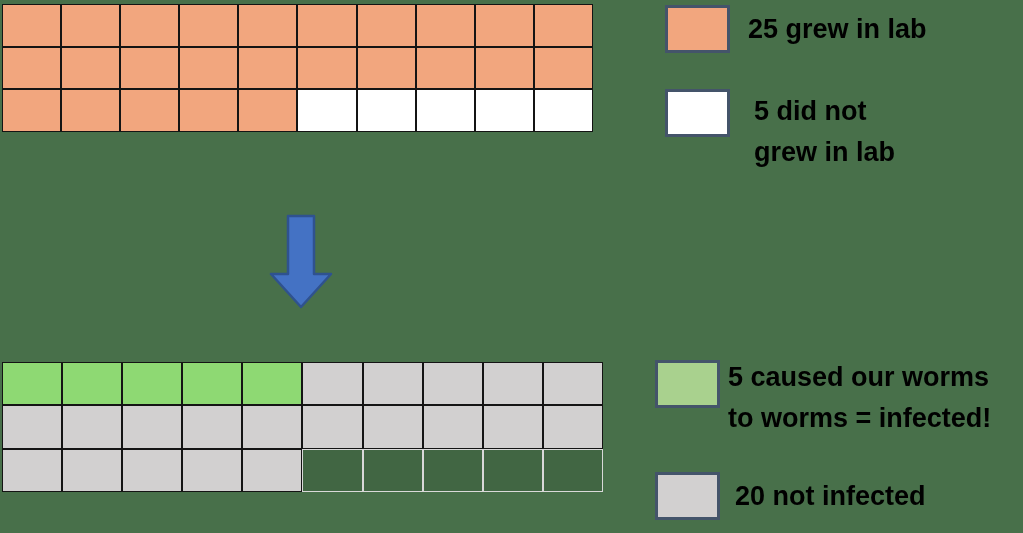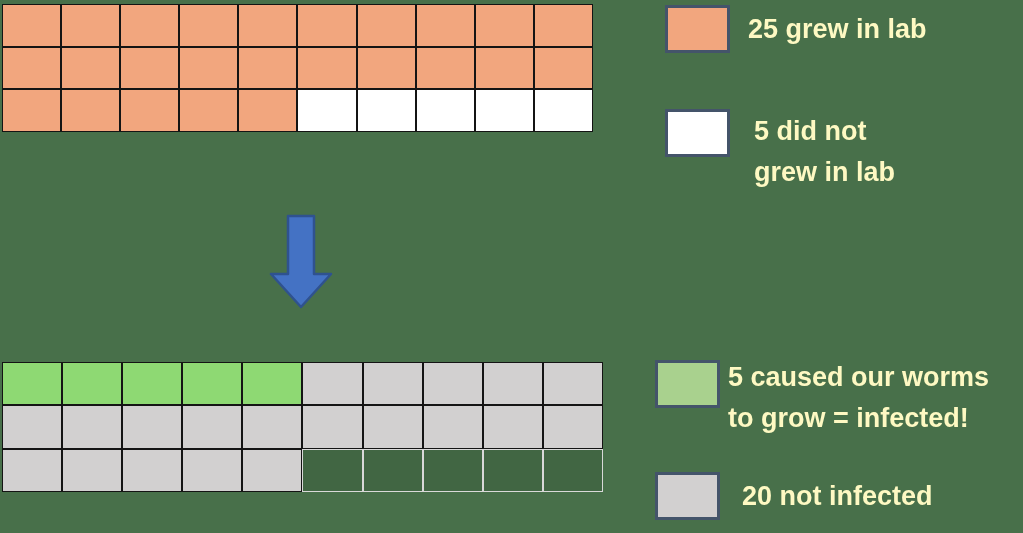--- a/index.html
+++ b/index.html
@@ -9,30 +9,30 @@
   #top-grid{left:2px;top:4px;width:591px;height:128px;}
   #bottom-grid{left:2px;top:362px;width:601px;height:130px;}
   .cell{border:1.5px solid #141414;}
   .cell-orange{background:#f2a67e;}
   .cell-white{background:#ffffff;}
   .cell-green{background:#8ed973;}
   .cell-gray{background:#d2d0d0;}
   .cell-empty{background:rgba(8,24,10,0.10);border-color:#d9d9d9;}
   .legend-entry{position:absolute;display:flex;align-items:flex-start;}
   .swatch{width:59px;height:42px;border:3px solid #44546a;flex:0 0 auto;}
-  .legend-text{font-weight:700;color:#fef9c3;font-size:27px;line-height:41px;white-space:nowrap;}
+  .legend-text{font-weight:700;color:#000000;font-size:27px;line-height:41px;white-space:nowrap;}
   .one-line{line-height:48px;}
   #legend-grew{left:665px;top:5px;}
   #legend-grew .legend-text{margin-left:18px;}
-  #legend-notgrow{left:665px;top:89px;margin-top:20px;}
+  #legend-notgrow{left:665px;top:89px;}
   #legend-notgrow .legend-text{margin-left:24px;margin-top:2px;}
   #legend-infected{left:655px;top:360px;}
   #legend-infected .legend-text{margin-left:8px;margin-top:-3px;}
   #legend-notinfected{left:655px;top:472px;}
-  #legend-notinfected .legend-text{margin-left:22px;}
+  #legend-notinfected .legend-text{margin-left:15px;}
   #down-arrow{position:absolute;left:269px;top:214px;}
 </style>
 </head>
 <body>
 
 <div class="canvas">
 
   <div id="top-grid" class="grid" style="grid-template-columns: repeat(10, 1fr); grid-template-rows: repeat(3, 1fr);">
       <div class="cell cell-orange"></div>
       <div class="cell cell-orange"></div>
@@ -115,21 +115,21 @@
     <div class="legend-text">
       <div>5 did not</div>
       <div>grew in lab</div>
     </div>
   </div>
 
   <div id="legend-infected" class="legend-entry">
     <div class="swatch" style="background: rgb(169, 209, 142);"></div>
     <div class="legend-text">
       <div>5 caused our worms</div>
-      <div>to grow = infected!</div>
+      <div>to worms = infected!</div>
     </div>
   </div>
 
   <div id="legend-notinfected" class="legend-entry">
     <div class="swatch" style="background: rgb(210, 208, 208);"></div>
     <div class="legend-text one-line">
       <div>20 not infected</div>
     </div>
   </div>
 

